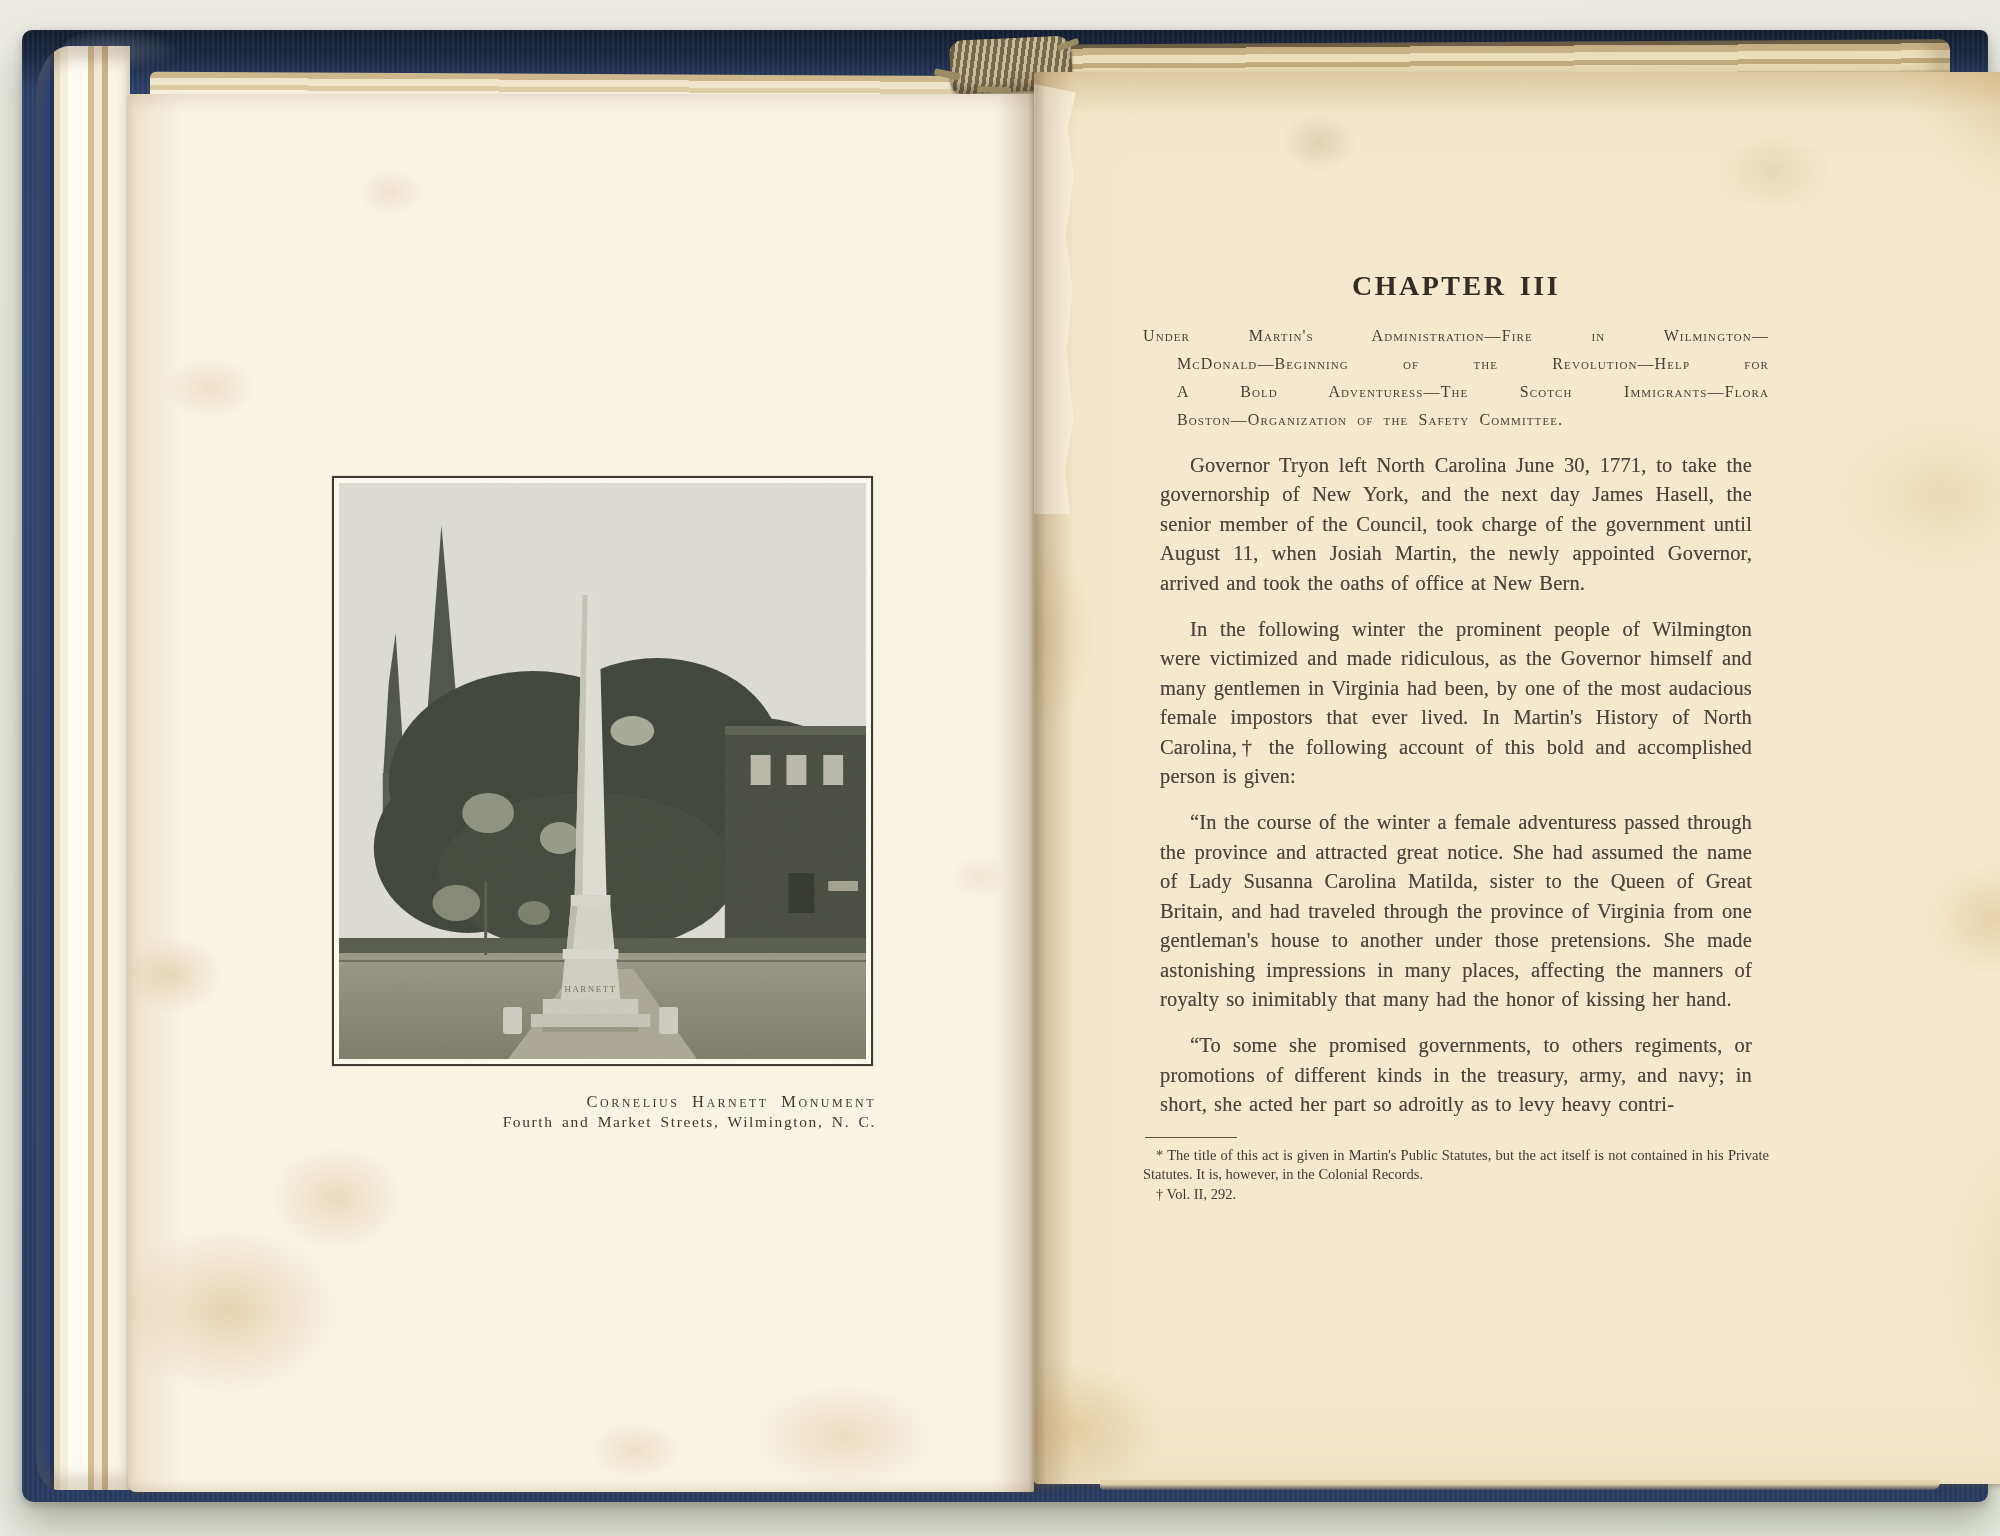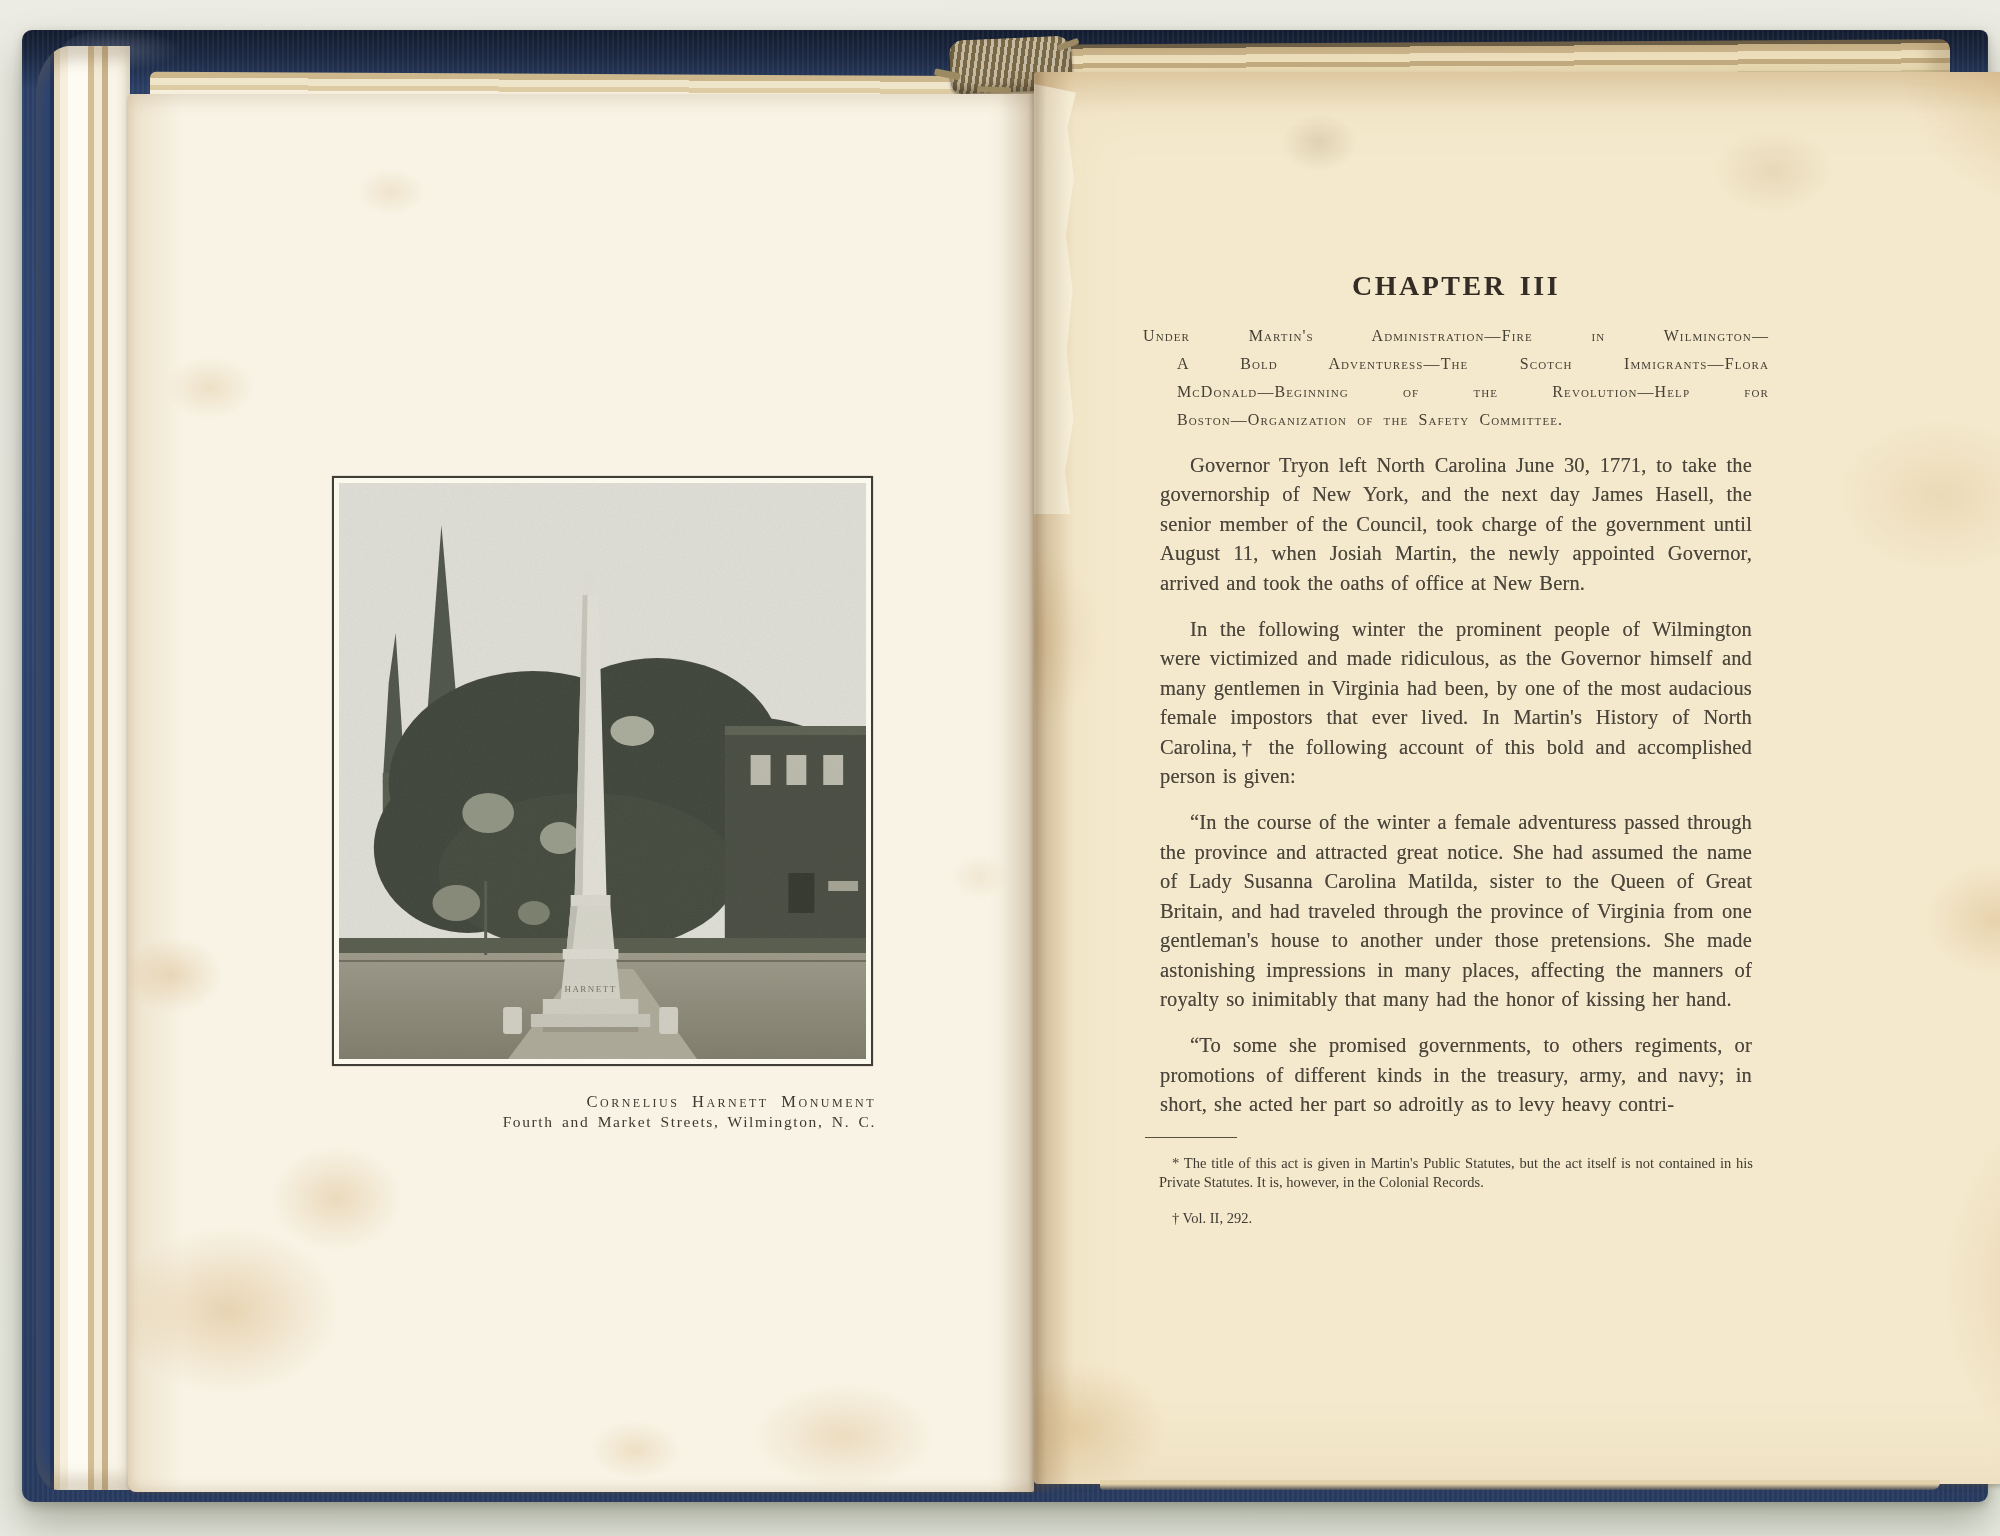--- a/index.html
+++ b/index.html
@@ -123,21 +123,21 @@
   .summary .sline{text-align:justify;text-align-last:justify;padding-left:34px;}
   .summary .sline:first-child{padding-left:0;}
   .summary .sline:last-child{text-align-last:left;}
   .bodytext p{
     margin:17px;font-size:20.5px;line-height:29.4px;text-align:justify;
     text-indent:30px;word-spacing:1.8px;letter-spacing:.15px;
     text-shadow:0 0 .5px rgba(74,68,58,.55);
   }
   .footnote-rule{width:92px;height:0;border-top:1.6px solid #55503f;margin:12px 0 8px 2px;}
   .footnotes{font-size:14.5px;line-height:19.5px;color:#3f3a31;text-align:justify;}
-  .footnotes .fn{margin:16px;text-indent:13px;}
+  .footnotes .fn{margin:0;text-indent:13px;}
 </style>
 </head>
 <body>
 
 <div class="book">
   <div class="cover-worn-corner"></div>
   <div class="cover-notch"></div>
 </div>
 
 <div class="stack-left"></div>
@@ -233,22 +233,22 @@
     </div>
   </div>
 </div>
 
 <div class="page right-page">
   <div class="deckle"></div>
   <div class="text-col">
     <h1 class="chapter-head">CHAPTER III</h1>
     <div class="summary">
       <div class="sline">Under Martin's Administration—Fire in Wilmington—</div>
+      <div class="sline">McDonald—Beginning of the Revolution—Help for</div>
       <div class="sline">A Bold Adventuress—The Scotch Immigrants—Flora</div>
-      <div class="sline">McDonald—Beginning of the Revolution—Help for</div>
       <div class="sline">Boston—Organization of the Safety Committee.</div>
     </div>
     <div class="bodytext">
       <p>Governor Tryon left North Carolina June 30, 1771, to take the governorship of New York, and the next day James Hasell, the senior member of the Council, took charge of the government until August 11, when Josiah Martin, the newly appointed Governor, arrived and took the oaths of office at New Bern.</p>
       <p>In the following winter the prominent people of Wilmington were victimized and made ridiculous, as the Governor himself and many gentlemen in Virginia had been, by one of the most audacious female impostors that ever lived. In Martin's History of North Carolina,† the following account of this bold and accomplished person is given:</p>
       <p>“In the course of the winter a female adventuress passed through the province and attracted great notice. She had assumed the name of Lady Susanna Carolina Matilda, sister to the Queen of Great Britain, and had traveled through the province of Virginia from one gentleman's house to another under those pretensions. She made astonishing impressions in many places, affecting the manners of royalty so inimitably that many had the honor of kissing her hand.</p>
       <p>“To some she promised governments, to others regiments, or promotions of different kinds in the treasury, army, and navy; in short, she acted her part so adroitly as to levy heavy contri-</p>
     </div>
     <div class="footnote-rule"></div>
     <div class="footnotes">

